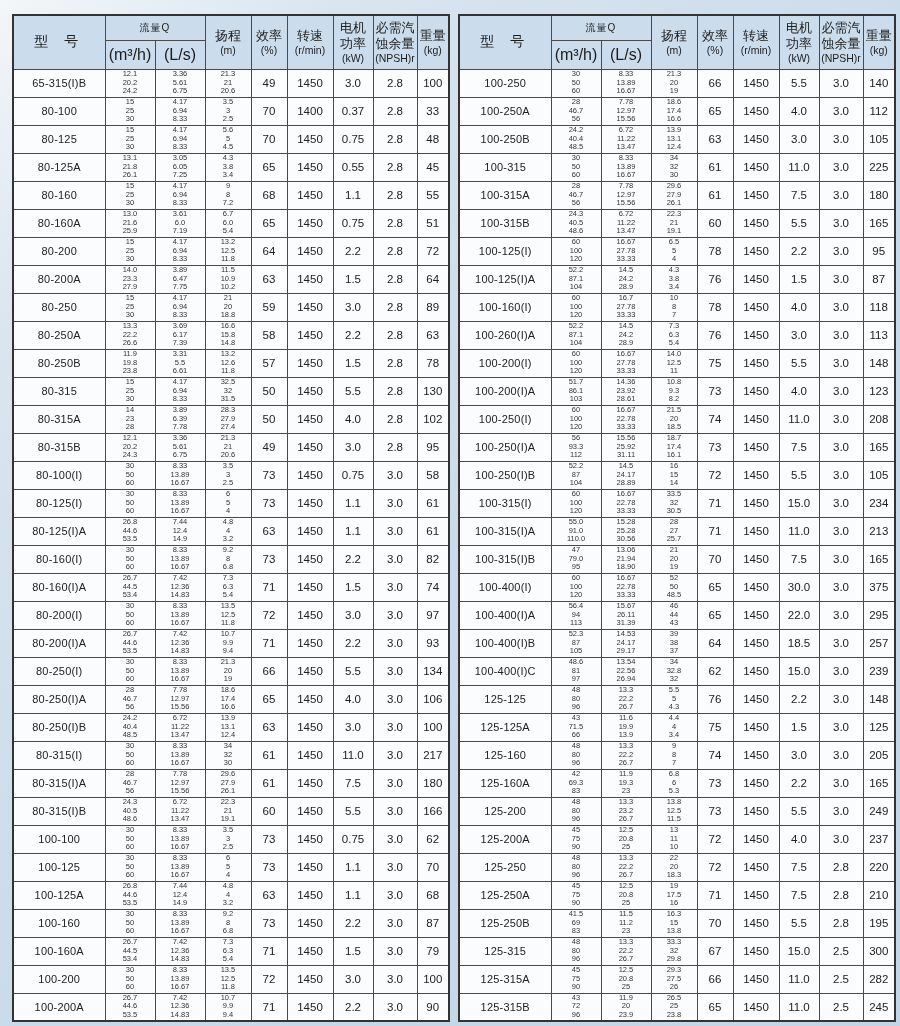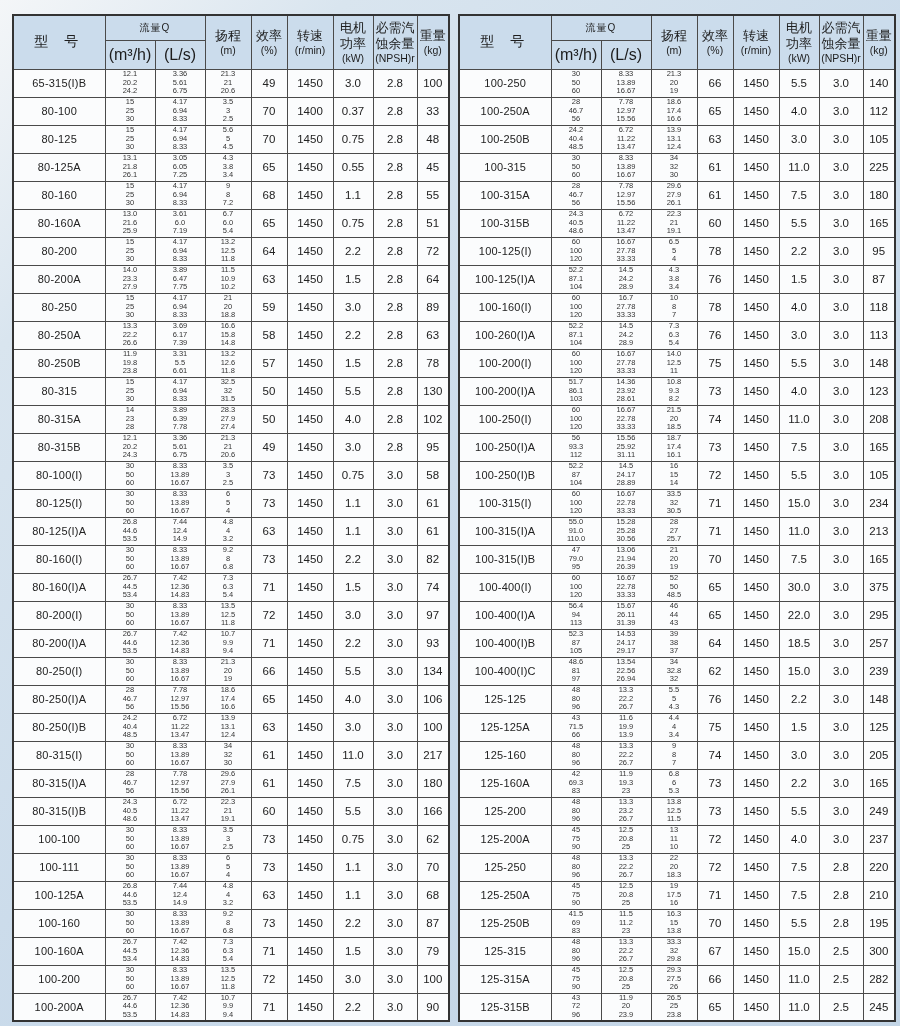--- a/index.html
+++ b/index.html
@@ -555,21 +555,21 @@
           <td class="triplet">3.5
 3
 2.5</td>
           <td class="single">73</td>
           <td class="single">1450</td>
           <td class="single">0.75</td>
           <td class="single">3.0</td>
           <td class="single">62</td>
         </tr>
         <tr>
-          <td class="model">100-111</td>
+          <td class="model">100-125</td>
           <td class="triplet">30
 50
 60</td>
           <td class="triplet">8.33
 13.89
 16.67</td>
           <td class="triplet">6
 5
 4</td>
           <td class="single">73</td>
@@ -1004,21 +1004,21 @@
           <td class="single">3.0</td>
           <td class="single">213</td>
         </tr>
         <tr>
           <td class="model">100-315(I)B</td>
           <td class="triplet">47
 79.0
 95</td>
           <td class="triplet">13.06
 21.94
-26.39</td>
+18.90</td>
           <td class="triplet">21
 20
 19</td>
           <td class="single">70</td>
           <td class="single">1450</td>
           <td class="single">7.5</td>
           <td class="single">3.0</td>
           <td class="single">165</td>
         </tr>
         <tr>

